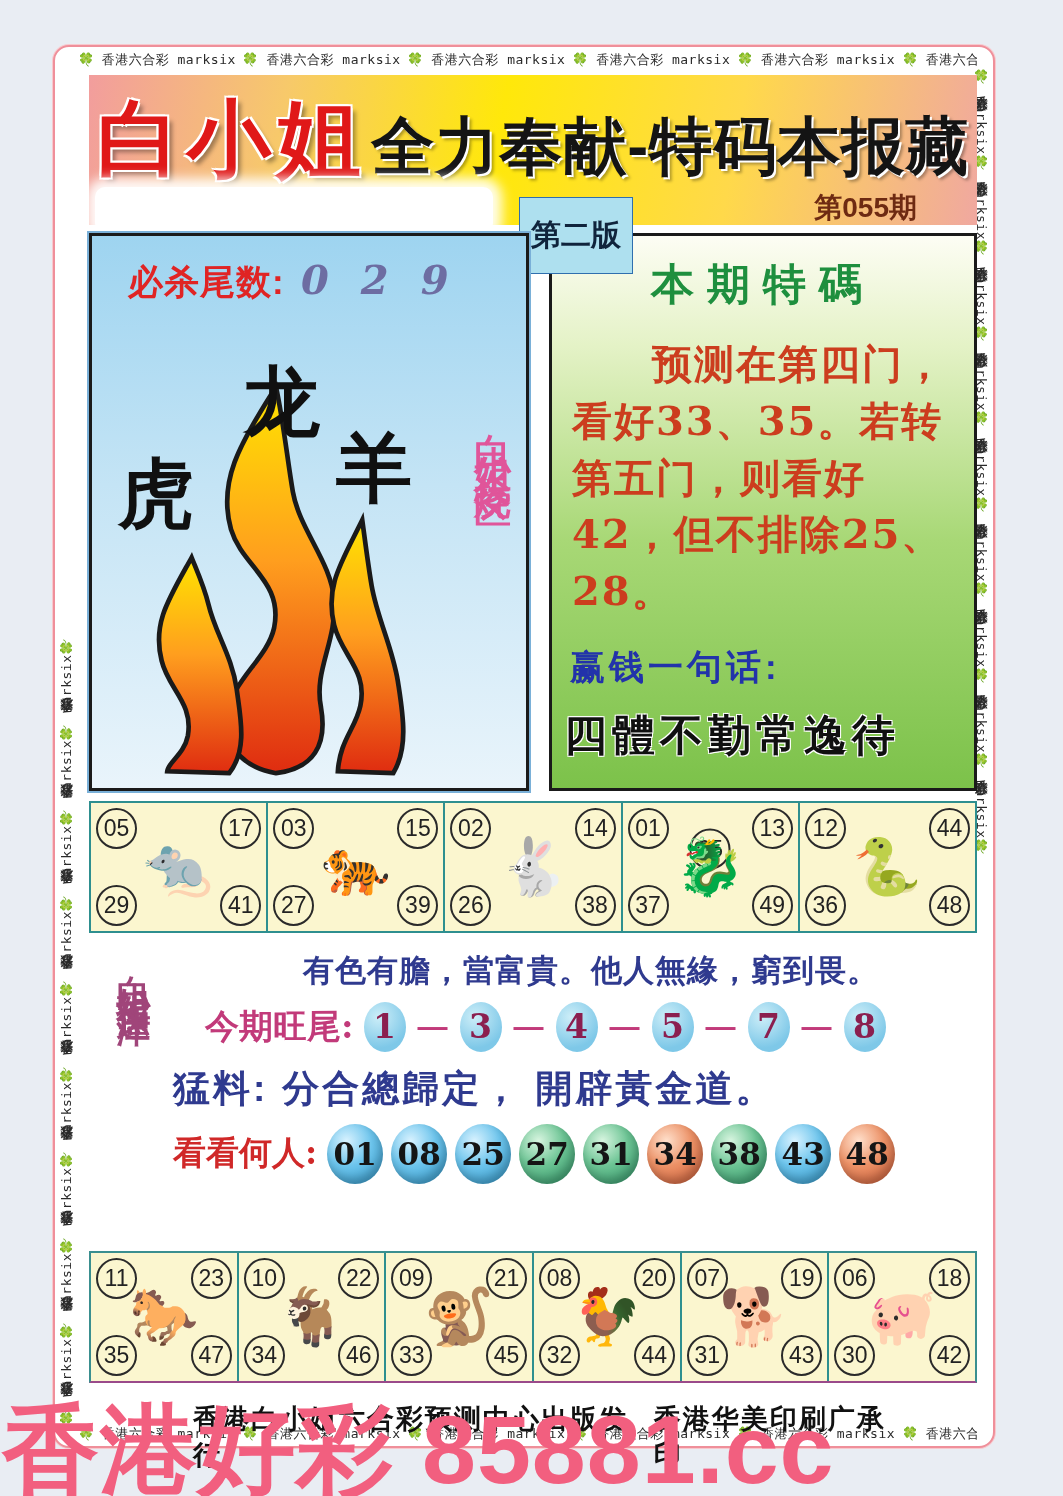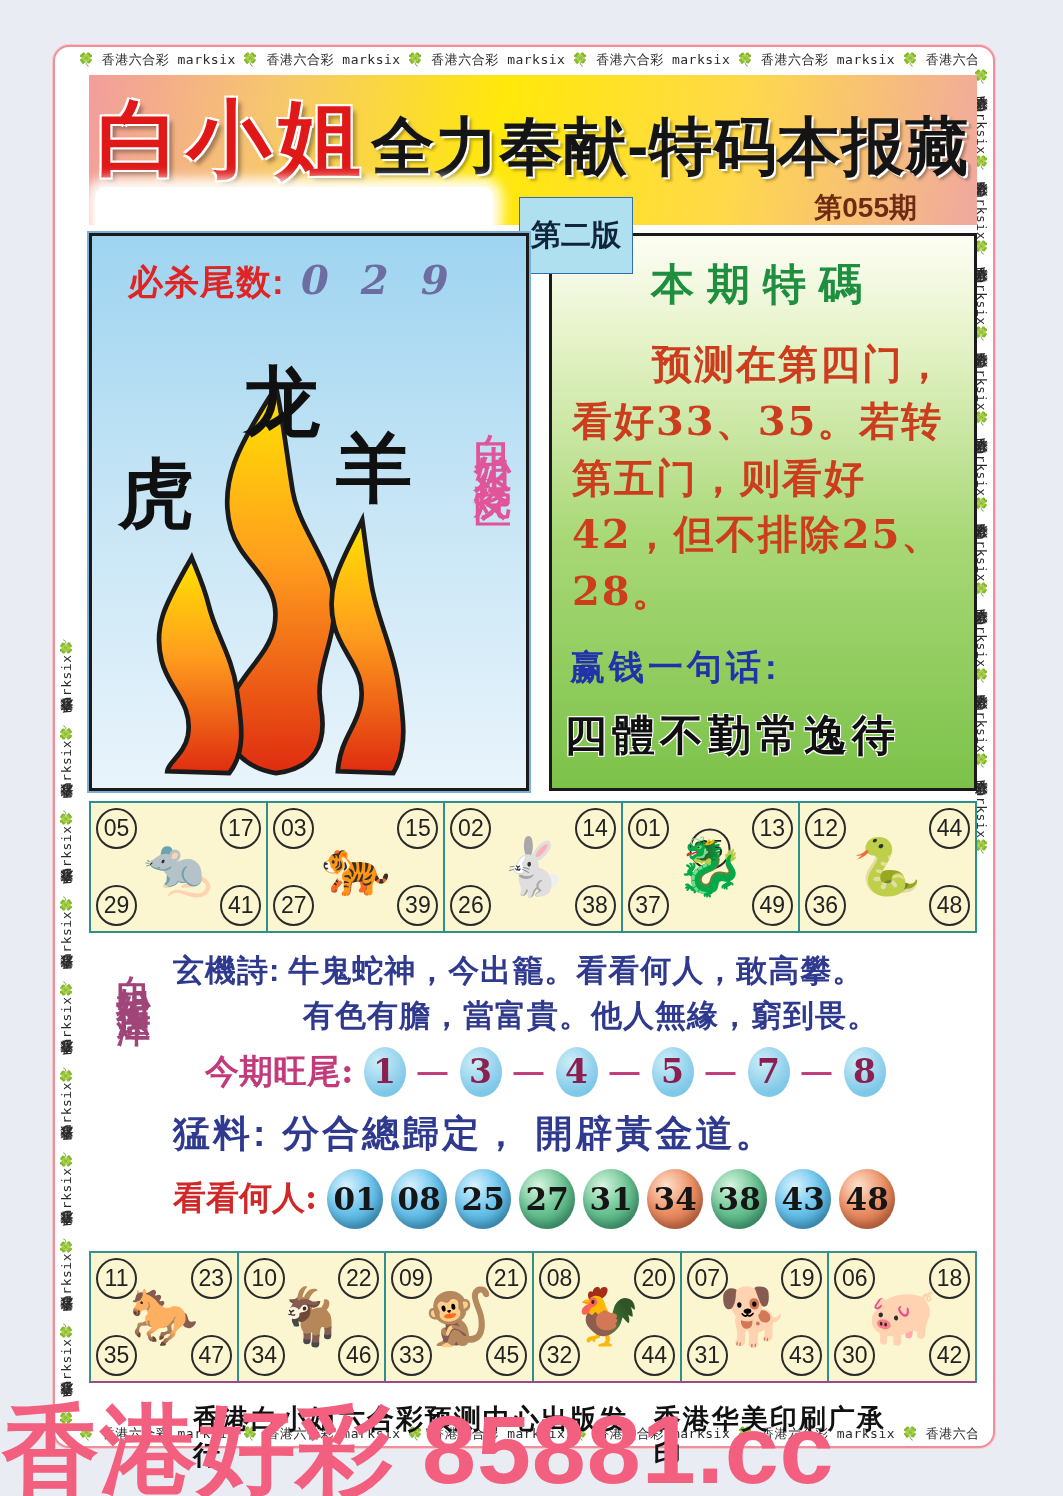--- a/index.html
+++ b/index.html
@@ -260,21 +260,20 @@
             <span class="znum br">48</span>
           </div>
         </div>
 
       <div class="middle">
         <div class="side-col">
           <div class="side-label">白小姐指点迷津</div>
         </div>
         <div class="mid-col">
           <div class="poem">
-            <div><span class="poem-label">玄機詩:</span><span>牛鬼蛇神，今出籠。看看何人，敢高攀。</span></div>
             <div class="poem-line2">有色有膽，當富貴。他人無緣，窮到畏。</div>
           </div>
           <div class="wangwei">
             <span class="ww-label">今期旺尾:</span>
             <span id="wangwei-nums" style="display:flex;align-items:center;">
                 <span class="wcircle">1</span>
                 <span class="wdash">—</span>
                 <span class="wcircle">3</span>
                 <span class="wdash">—</span>
                 <span class="wcircle">4</span>

